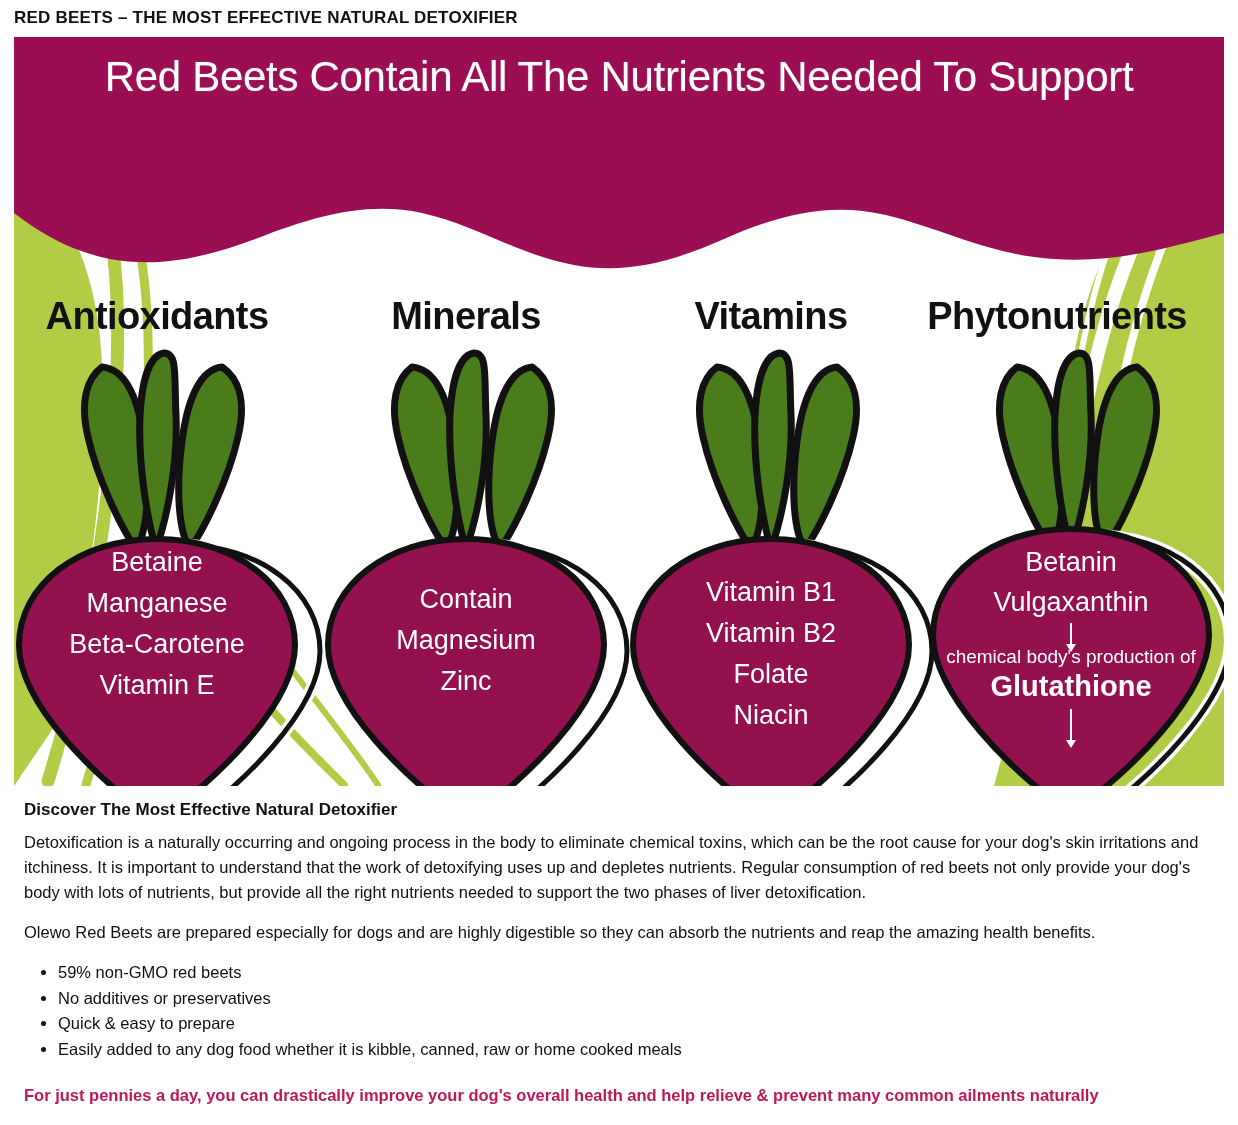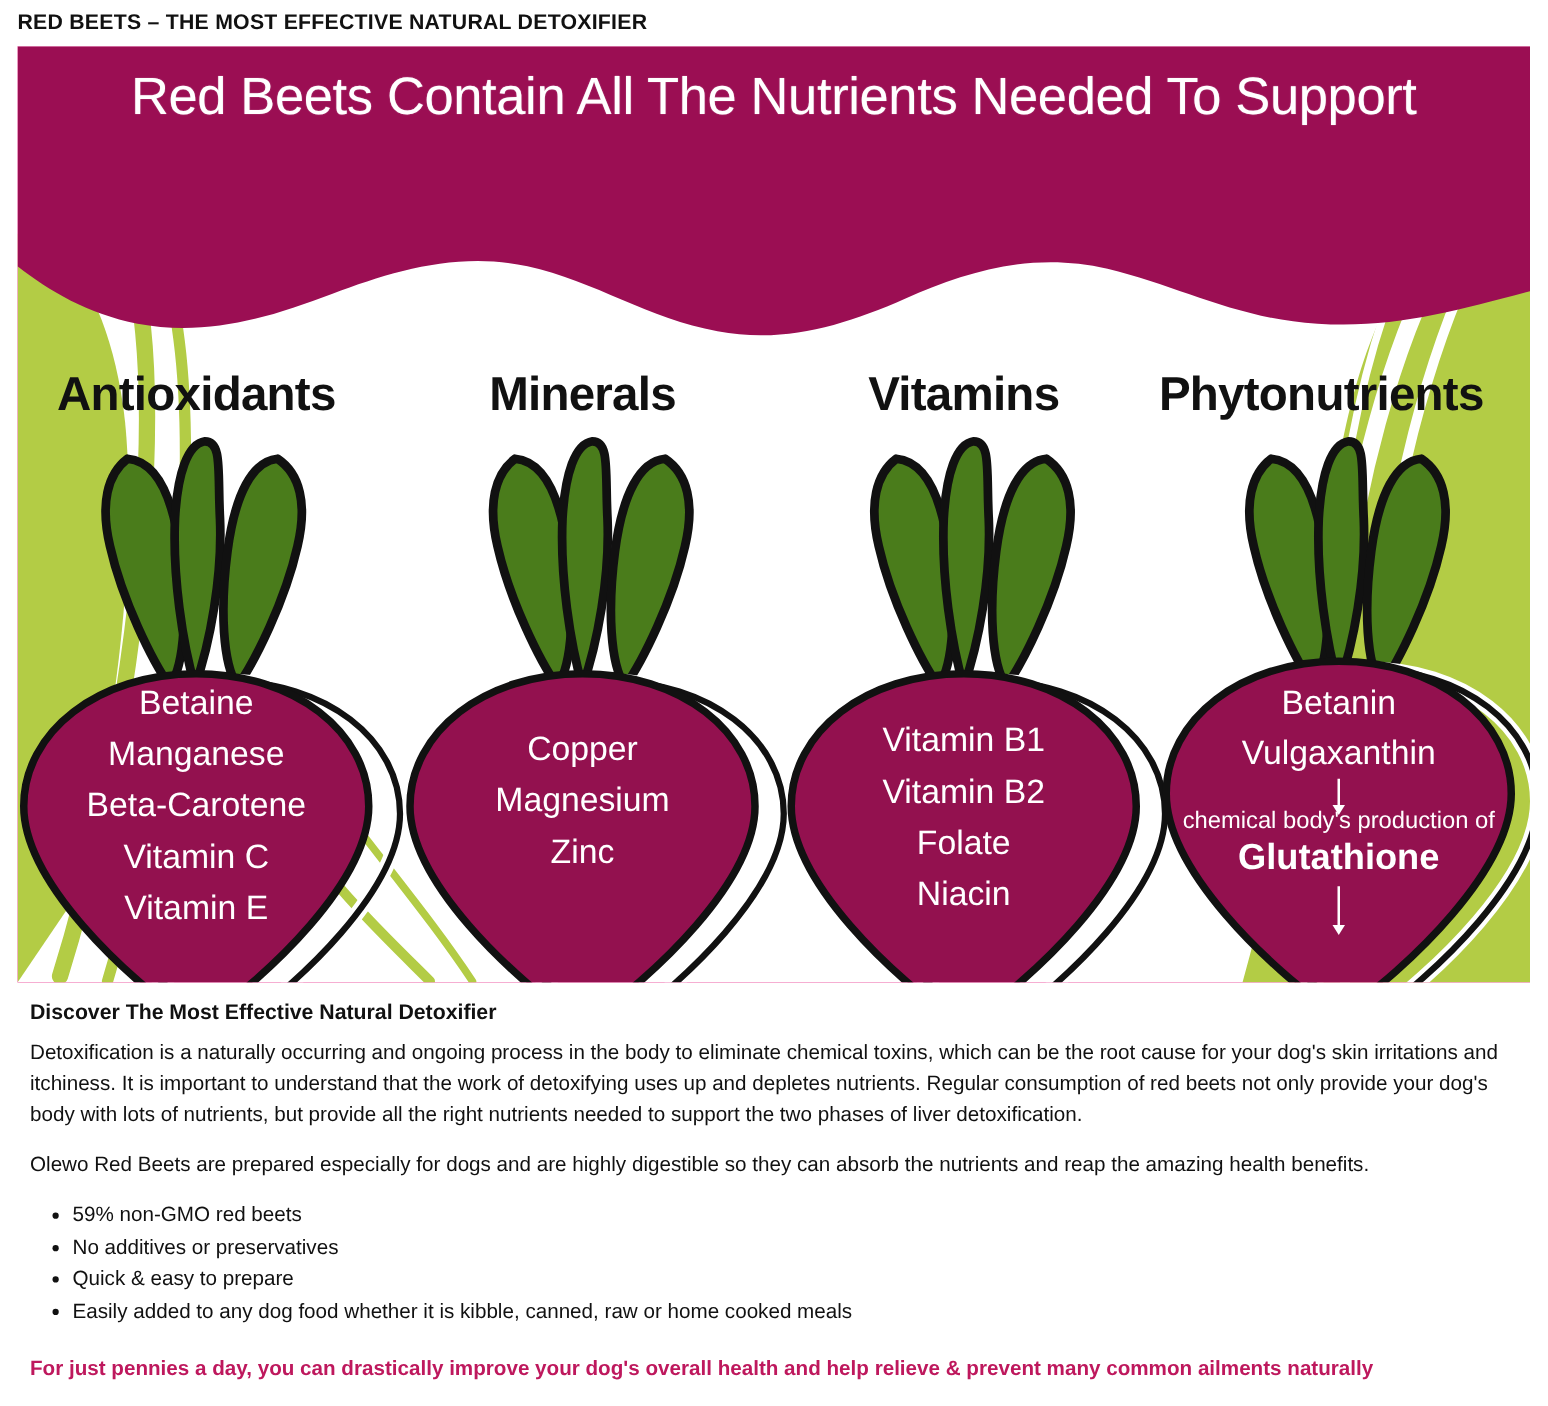--- a/index.html
+++ b/index.html
@@ -23,21 +23,21 @@
     padding: 8px 0 9px 14px;
   }
 
   
   .infographic {
     position: relative;
     width: 1210px;
     height: 749px;
     margin: 0 0 0 14px;
     overflow: hidden;
-    background: #ec4899;
+    background: #0f766e;
   }
   .ig-svg { position: absolute; inset: 0; width: 100%; height: 100%; display: block; }
 
   
   .banner-text {
     position: absolute;
     top: 0; left: 0; right: 0;
     text-align: center;
     z-index: 5;
     pointer-events: none;
@@ -289,26 +289,25 @@
     <div class="heading h2">Vitamins</div>
     <div class="heading h3">Phytonutrients</div>
   </div>
 
   <div class="beet-labels">
 
     <div class="beet-text b0">
       <div class="row">Betaine</div>
       <div class="row">Manganese</div>
       <div class="row">Beta-Carotene</div>
-      <div class="row">Vitamin C</div>
       <div class="row">Vitamin E</div>
     </div>
 
     <div class="beet-text b1">
-      <div class="row">Copper</div>
+      <div class="row">Contain</div>
       <div class="row">Magnesium</div>
       <div class="row">Zinc</div>
     </div>
 
     <div class="beet-text b2">
       <div class="row">Vitamin  B1</div>
       <div class="row">Vitamin B2</div>
       <div class="row">Folate</div>
       <div class="row">Niacin</div>
     </div>

